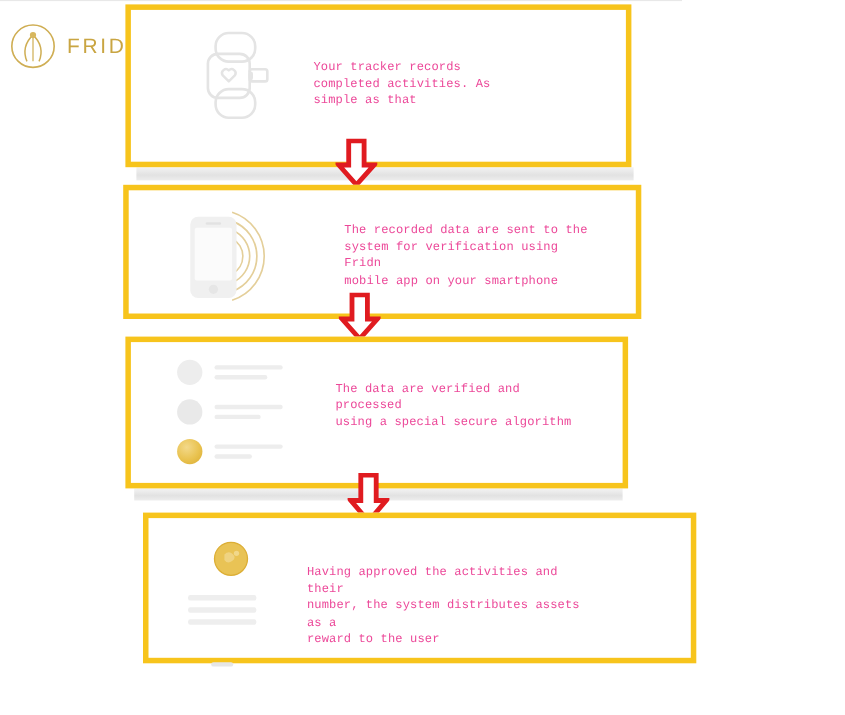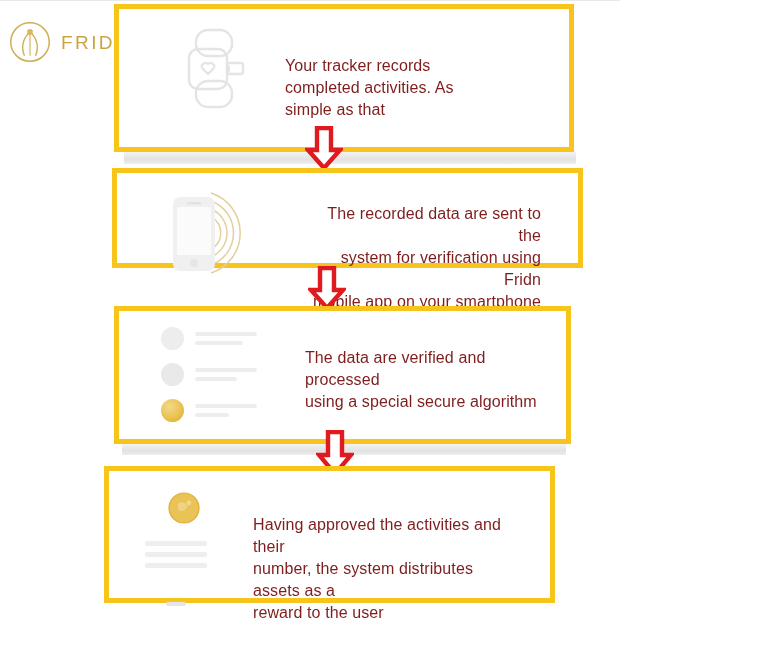--- a/index.html
+++ b/index.html
@@ -60,32 +60,33 @@
     display: flex;
     align-items: flex-start;
   }
   .card-icon {
     flex: 0 0 auto;
     display: flex;
     align-items: center;
     justify-content: center;
   }
   .card-text {
-    color: #7f1d1d;
-    font-size: 16px;
+    color: #ec4899;
+    font-size: 11px;
     line-height: 1.38;
     letter-spacing: .1px;
     white-space: pre-line;
+    font-family: Liberation Mono, monospace;
   }
 
   
   #card-1 { left: 114px; top: 4px;   width: 460px; height: 148px; }
-  #card-2 { left: 112px; top: 168px; width: 471px; height: 100px; text-align: right; }
+  #card-2 { left: 112px; top: 168px; width: 471px; height: 122px; }
   #card-3 { left: 114px; top: 306px; width: 457px; height: 138px; }
-  #card-4 { left: 104px; top: 466px; width: 451px; height: 137px; padding-left: 14px; }
+  #card-4 { left: 130px; top: 466px; width: 503px; height: 137px; padding-left: 14px; }
 
   #card-1 .card-inner { padding: 18px 0 0 62px; }
   #card-2 .card-inner { padding: 10px 0 0 50px; }
   #card-3 .card-inner { padding: 16px 0 0 42px; border-radius: 17px; }
   #card-4 .card-inner { padding: 20px 0 0 36px; }
 
   #card-1 .card-text { margin: 28px 0 0 38px; width: 180px; }
   #card-2 .card-text { margin: 20px 0 0 34px; width: 228px; }
   #card-3 .card-text { margin: 20px 0 0 48px; width: 234px; }
   #card-4 .card-text { margin: 23px 0 0 46px; width: 268px; }

